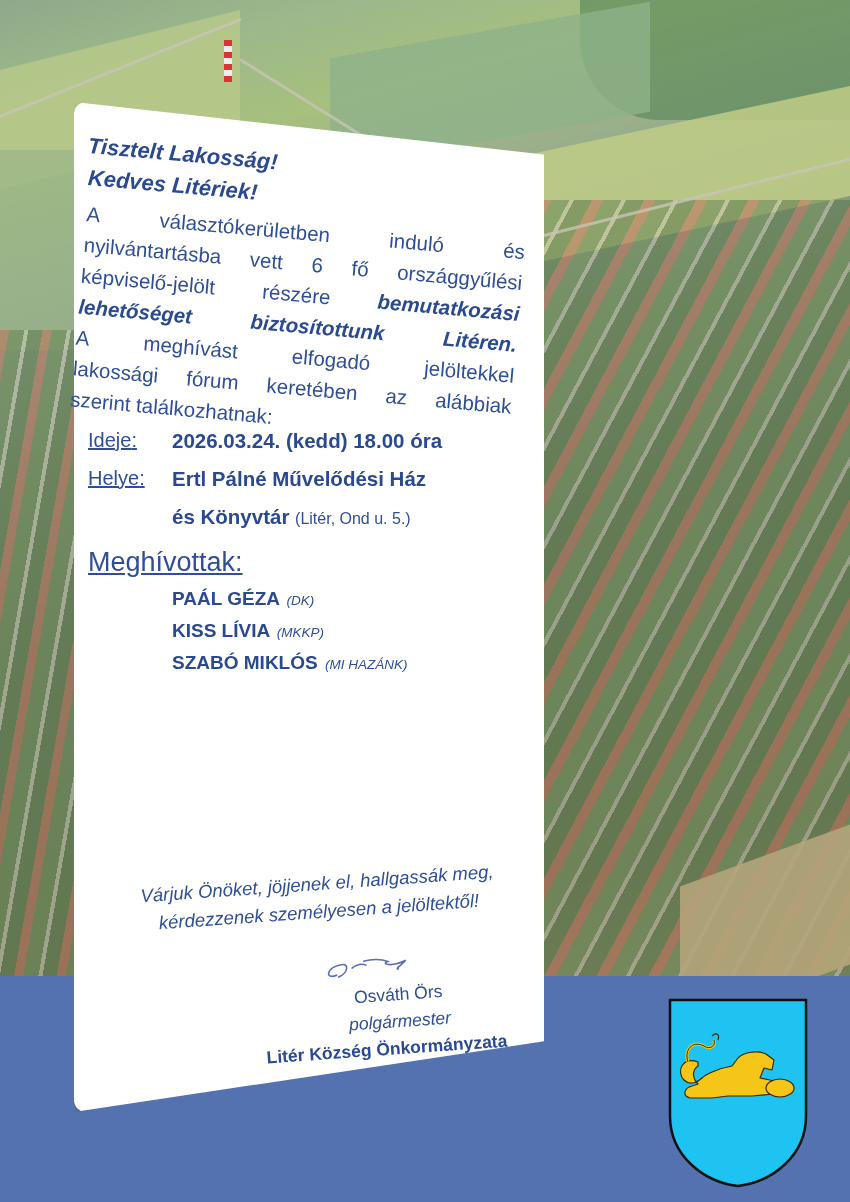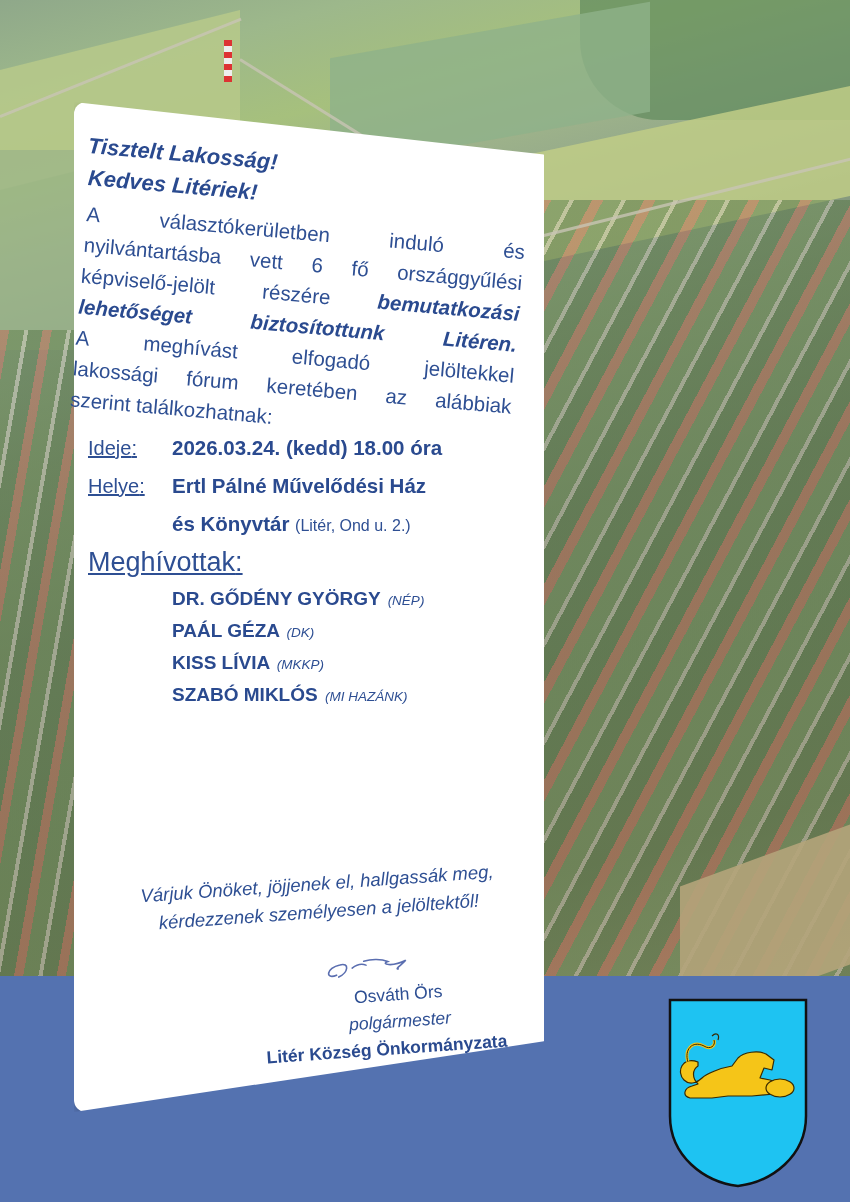--- a/index.html
+++ b/index.html
@@ -41,21 +41,21 @@
   .greet { font-family:"Liberation Sans", sans-serif; font-weight:bold; font-style:italic; font-size:22px; color:#2a4a8f; line-height:28px; transform:rotate(5deg); transform-origin:left center; }
   .greet.g1 { margin-top:2px; }
   .greet.g2 { margin-top:4px; }
 
   .para { font-size:20.5px; line-height:31px; text-align:justify; margin-top:6px; transform:rotate(5deg); transform-origin:left top; color:#2e4f93; width:440px; }
   .para .bi { font-weight:bold; font-style:italic; color:#2a4a8f; }
   .para-line { display:flex; justify-content:space-between; white-space:nowrap; }
   .para-line.last { justify-content:flex-start; }
 
   .info { margin-top:12px; font-size:20px; }
-  .row { display:flex; align-items:center; height:38px; }
+  .row { display:flex; align-items:flex-start; height:38px; }
   .lbl { width:84px; text-decoration:underline; color:#2e4f93; }
   .val { font-weight:bold; color:#2a4a8f; font-size:20.5px; }
   .val .sub { font-weight:normal; font-size:16px; color:#2e4f93; }
   .meg { text-decoration:underline; font-size:27px; margin-top:4px; display:block; color:#2e4f93; }
 
   .cands { margin-left:84px; margin-top:6px; }
   .cand { font-weight:bold; font-size:19px; line-height:30px; color:#2a4a8f; white-space:nowrap; }
   .cand .party { font-weight:normal; font-style:italic; font-size:13.5px; color:#2e4f93; margin-left:2px; }
 
   .closing { position:absolute; left:98px; top:870px; width:440px; text-align:center;
@@ -145,27 +145,26 @@
 
       <span class="val">2026.03.24. (kedd) 18.00 óra</span>
     </div>
     <div class="row">
       <span class="lbl"><span>Helye</span>:</span>
         <span style="margin-left:-72px;width:72px;display:inline-block;">&nbsp;</span>
       <span class="val">Ertl Pálné Művelődési Ház</span>
     </div>
     <div class="row">
       <span style="width:84px;display:inline-block;"></span>
-      <span class="val"><span>és Könyvtár</span> <span class="sub">(Litér, Ond u. 2.)</span></span>
+      <span class="val"><span>és Könyvtár</span> <span class="sub">(Litér, Ond u. 5.)</span></span>
     </div>
     <span class="meg"><span>Meghívottak</span>:</span>
   </div>
 
   <div class="cands">
-    <div class="cand"><span>DR. GŐDÉNY GYÖRGY</span> <span class="party">(NÉP)</span></div>
     <div class="cand"><span>PAÁL GÉZA</span> <span class="party">(DK)</span></div>
     <div class="cand"><span>KISS LÍVIA</span> <span class="party">(MKKP)</span></div>
     <div class="cand"><span>SZABÓ MIKLÓS</span> <span class="party">(MI HAZÁNK)</span></div>
   </div>
 </div>
 
 <div class="closing">
   <div>Várjuk Önöket, jöjjenek el, hallgassák meg,</div>
   <div>kérdezzenek személyesen a jelöltektől!</div>
 </div>

